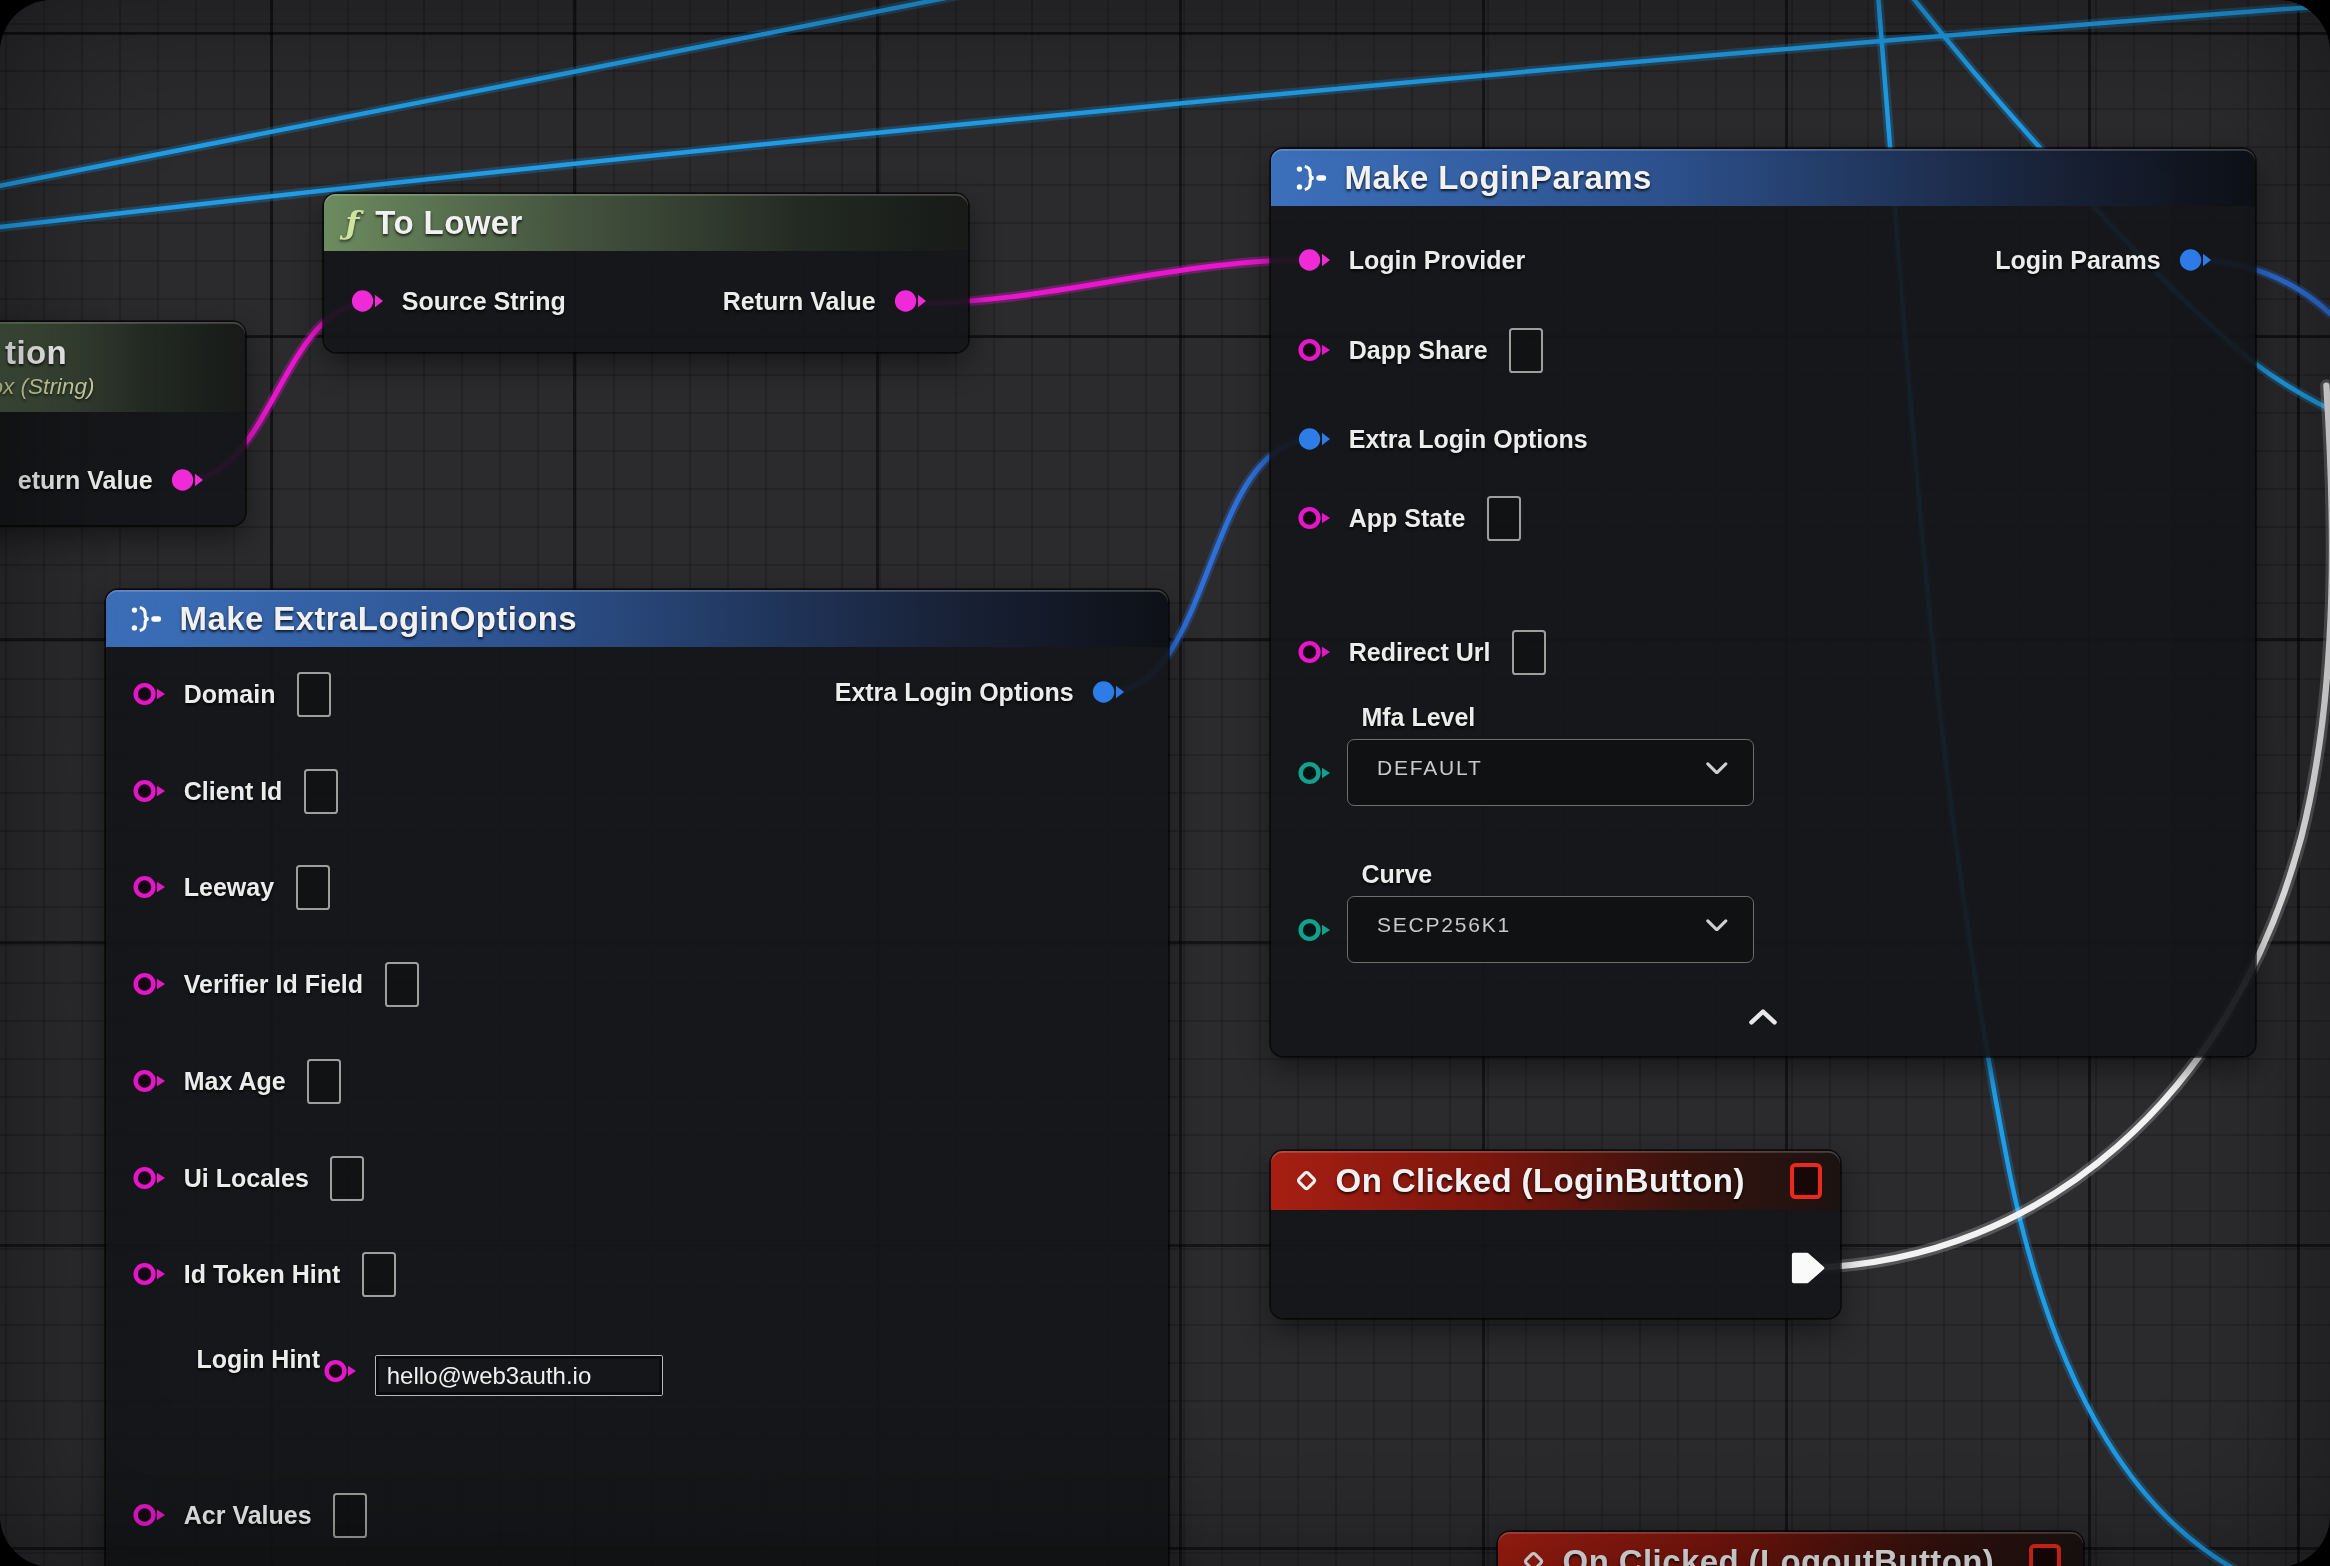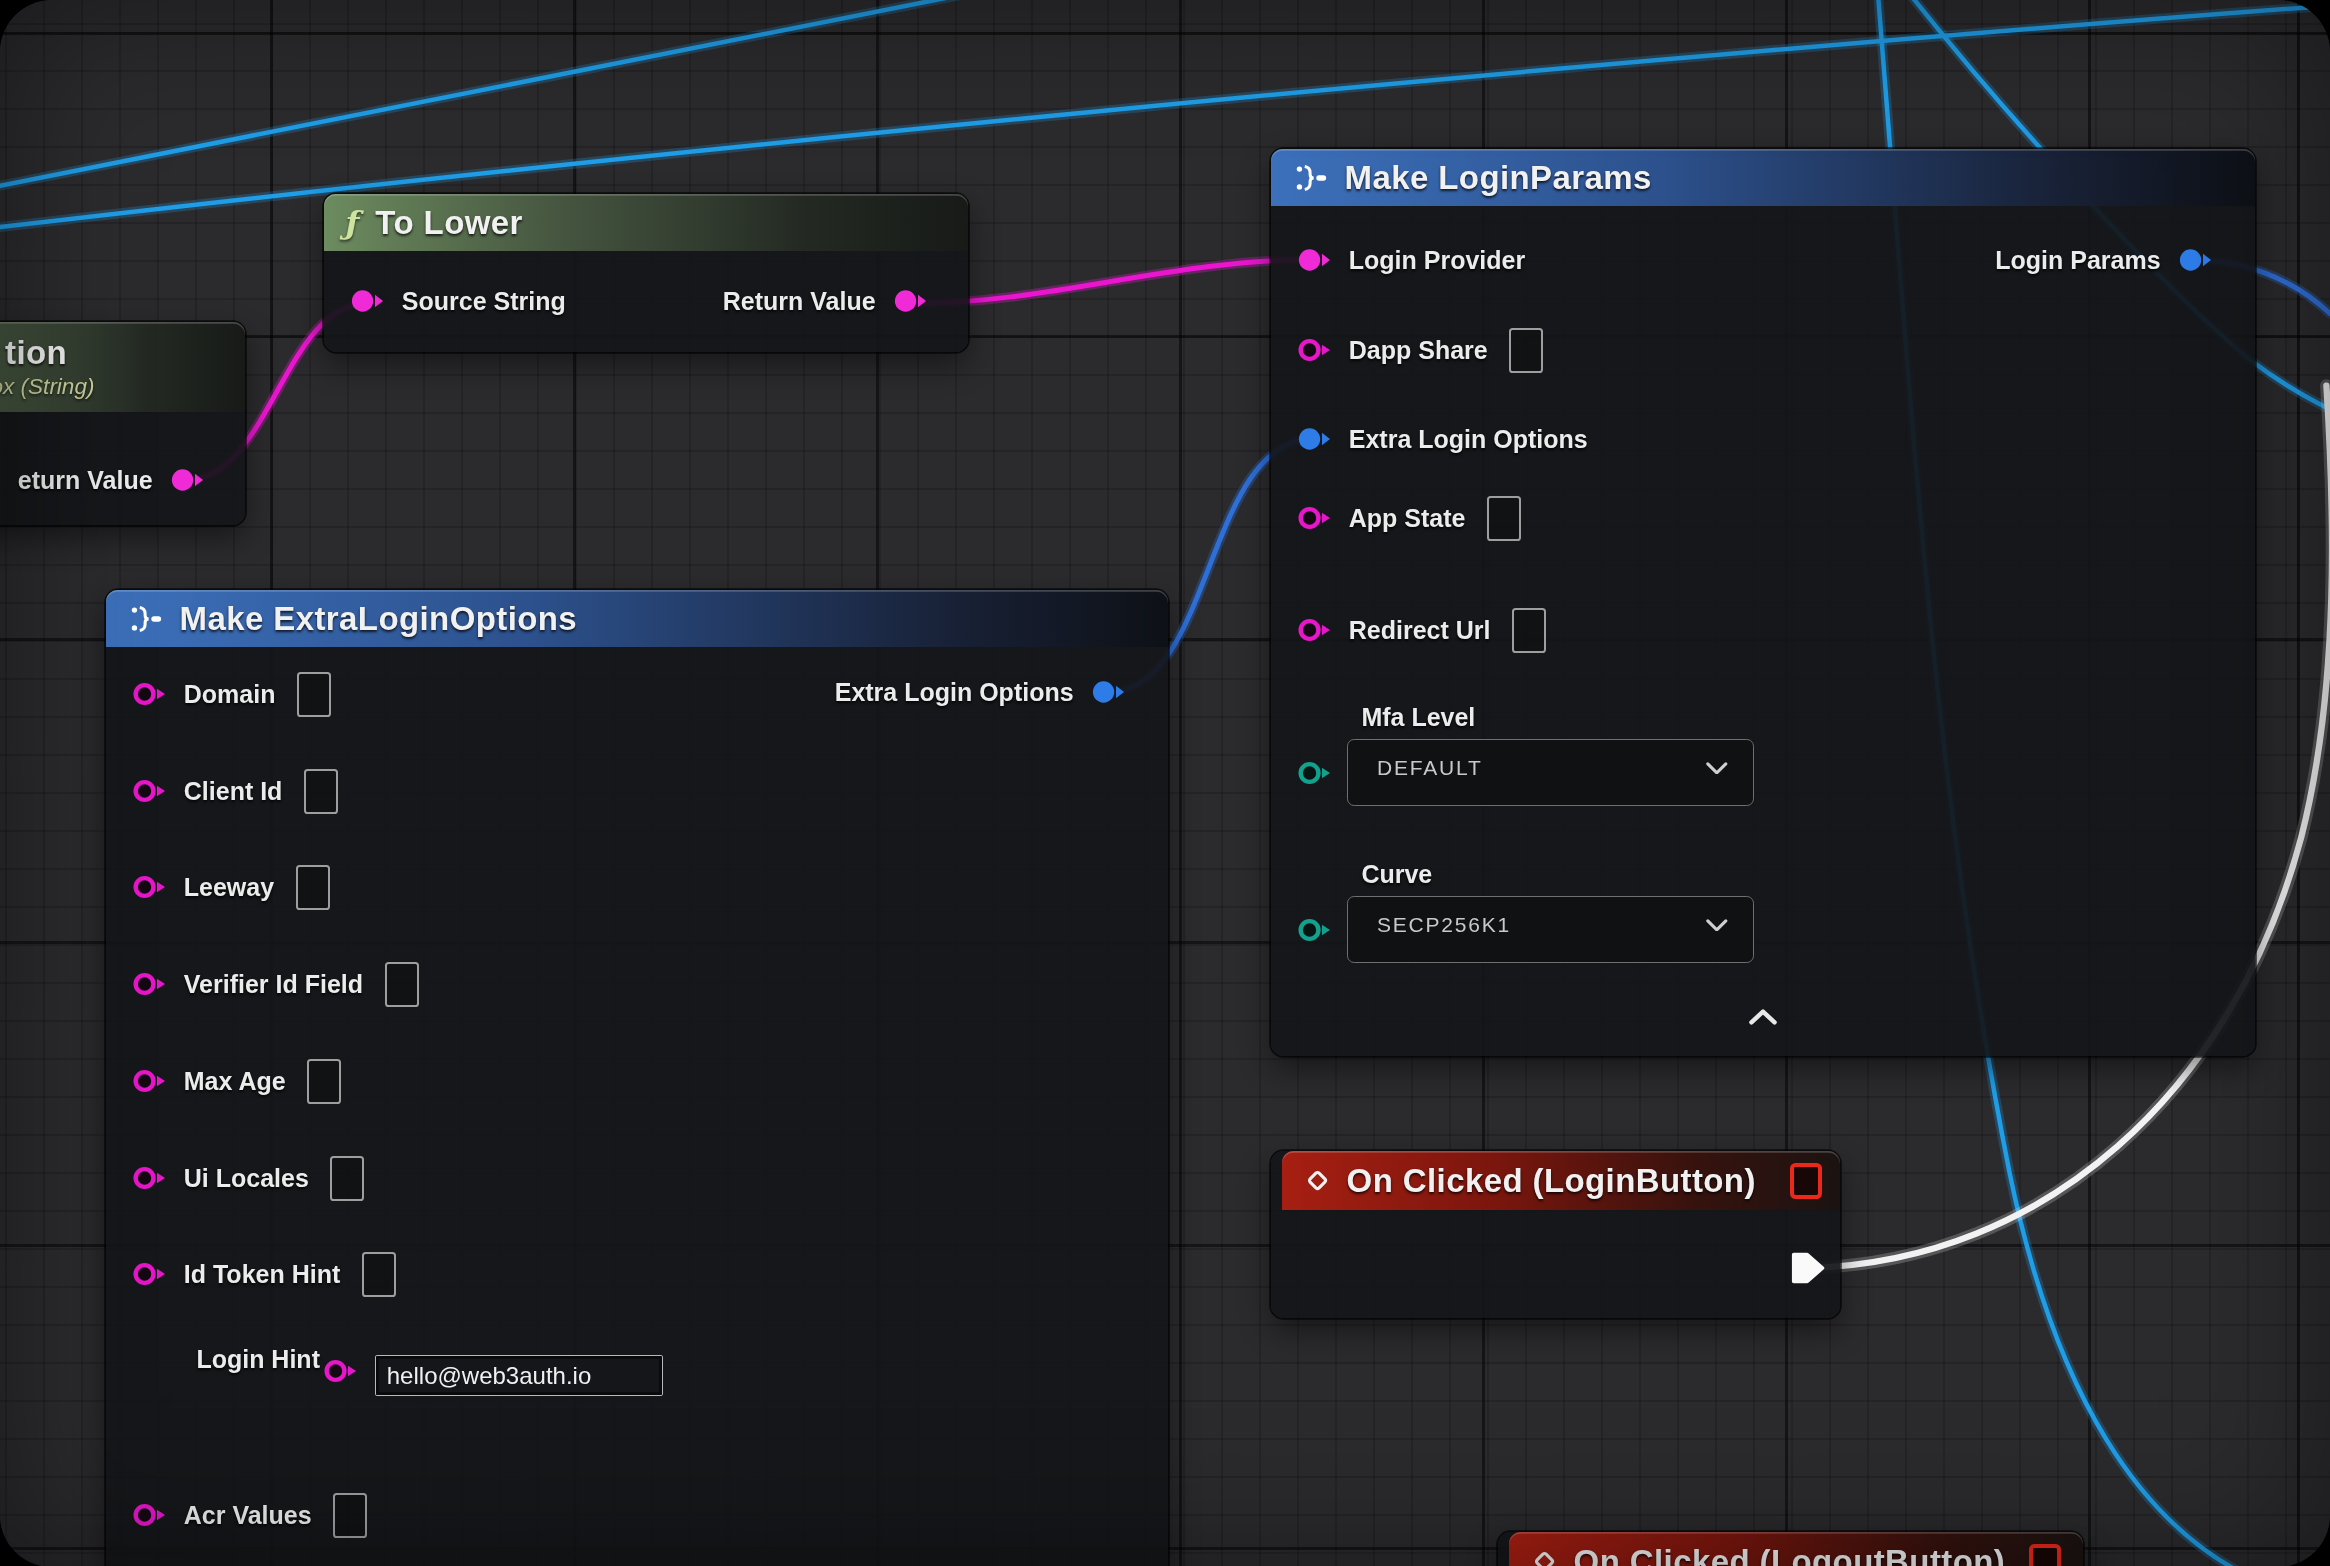--- a/index.html
+++ b/index.html
@@ -16,21 +16,21 @@
   }
   .screen::after{content:"";position:absolute;inset:0;box-shadow:inset 0 0 144px rgba(0,0,0,0.45);pointer-events:none;z-index:6;border-radius:52px;}
   .wires{position:absolute;left:0;top:0;z-index:1;}
 
   .node{position:absolute;z-index:2;border-radius:12.6px;background:rgba(20,22,25,0.93);
     box-shadow:0 0 0 1.8px rgba(0,0,0,0.7), 0 12.6px 31px rgba(0,0,0,0.45);}
   .hdr{height:57px;border-radius:11.7px 11.7px 0 0;display:flex;align-items:center;gap:16px;padding:0 21.6px;
     box-shadow:inset 0 1.8px 0 rgba(255,255,255,0.20);}
   .hdr-blue{background:linear-gradient(to right, rgba(62,116,194,0.96) 0%, rgba(45,83,145,0.96) 40%, rgba(24,33,55,0.95) 80%, rgba(13,16,22,0.95) 100%);}
   .hdr-green{background:linear-gradient(to right, rgba(112,144,98,0.96) 0%, rgba(70,86,64,0.96) 38%, rgba(36,42,35,0.95) 75%, rgba(23,26,23,0.95) 100%);}
-  .hdr-red{background:linear-gradient(to right, rgba(172,31,18,0.97) 0%, rgba(126,22,13,0.97) 38%, rgba(56,18,13,0.96) 74%, rgba(27,19,17,0.96) 100%);margin-left:11px;}
+  .hdr-red{background:linear-gradient(to right, rgba(172,31,18,0.97) 0%, rgba(126,22,13,0.97) 38%, rgba(56,18,13,0.96) 74%, rgba(27,19,17,0.96) 100%);}
   .hdr-title{font-size:33px;font-weight:700;color:#f1f1f1;letter-spacing:0.4px;white-space:nowrap;text-shadow:0 1.8px 2.7px rgba(0,0,0,0.75);}
   .hdr-sub{font-size:22.5px;font-style:italic;color:#c9d09c;white-space:nowrap;text-shadow:0 1.8px 2.7px rgba(0,0,0,0.6);}
   .fn-icon{font-family:"DejaVu Serif",serif;font-style:italic;font-size:32px;font-weight:700;color:#cfe3a0;text-shadow:0 1.8px 2.7px rgba(0,0,0,0.6);}
 
   .row{position:absolute;display:flex;align-items:center;gap:14.4px;height:54px;left:23.4px;}
   .row.out{left:auto;right:40px;}
   .lbl{font-size:25px;font-weight:700;color:#ececec;white-space:nowrap;text-shadow:0 1.8px 2.7px rgba(0,0,0,0.8);}
   .cb{width:30px;height:41px;border:2.3px solid #9e9e9e;border-radius:3.6px;background:rgba(8,8,8,0.28);margin-left:7.2px;}
   .pin{flex:0 0 auto;display:block;}
 
@@ -267,21 +267,21 @@
       <span class="lbl">Extra Login Options</span>
     </div>
     <div class="row" style="top:342px;">
       <svg class="pin" width="40" height="32" viewBox="0 0 44 36">
           <circle cx="17" cy="18" r="10" fill="rgba(20,6,18,0.8)" stroke="#e616c9" stroke-width="5"></circle>
           <path d="M31,12 L40,18 L31,24 Z" fill="#e616c9"></path>
         </svg>
       <span class="lbl">App State</span>
       <span class="cb"></span>
     </div>
-    <div class="row" style="top:454px;">
+    <div class="row" style="top:476px;">
       <svg class="pin" width="40" height="32" viewBox="0 0 44 36">
           <circle cx="17" cy="18" r="10" fill="rgba(20,6,18,0.8)" stroke="#e616c9" stroke-width="5"></circle>
           <path d="M31,12 L40,18 L31,24 Z" fill="#e616c9"></path>
         </svg>
       <span class="lbl">Redirect Url</span>
       <span class="cb"></span>
     </div>
 
     <div class="enum-group" style="top:554px;">
       <span class="enum-label">Mfa Level</span>

